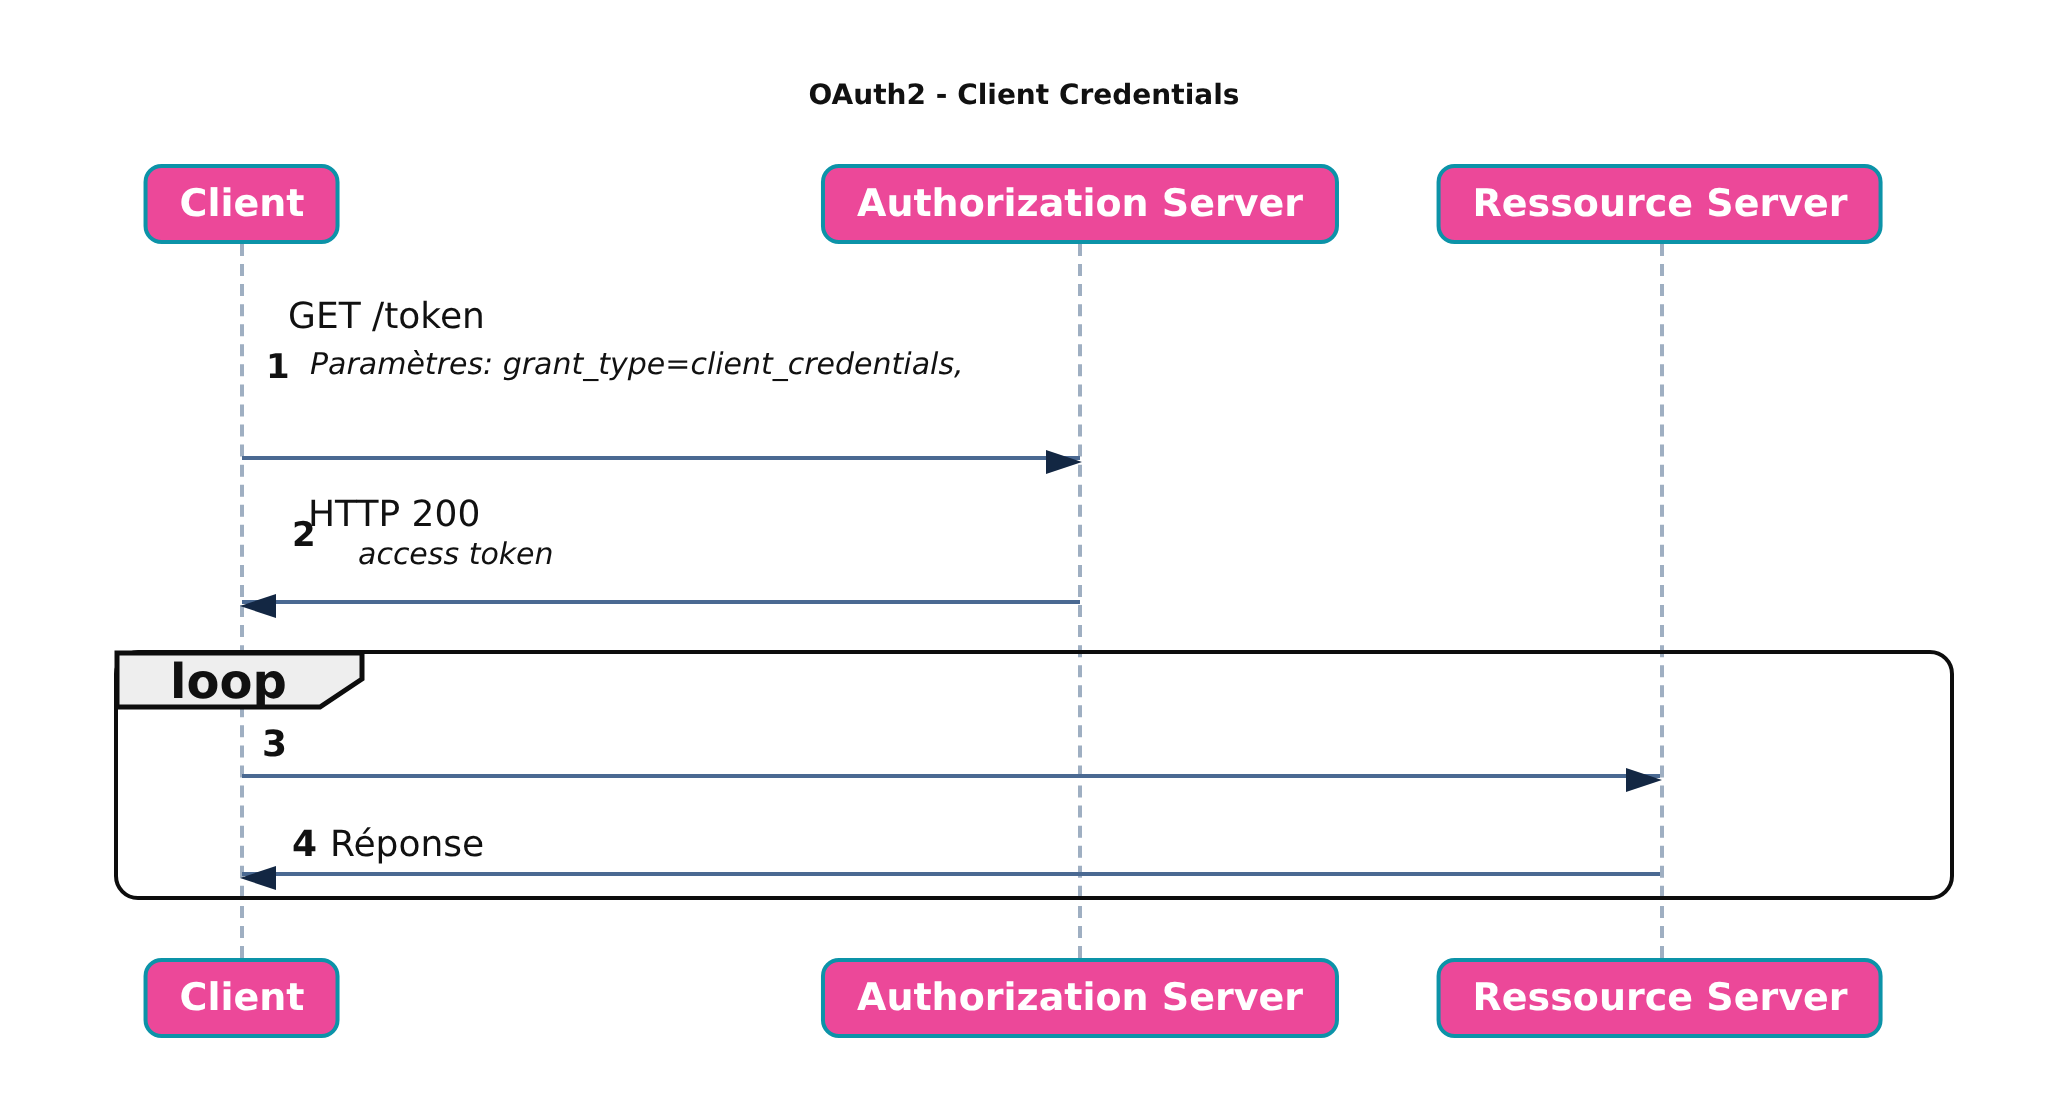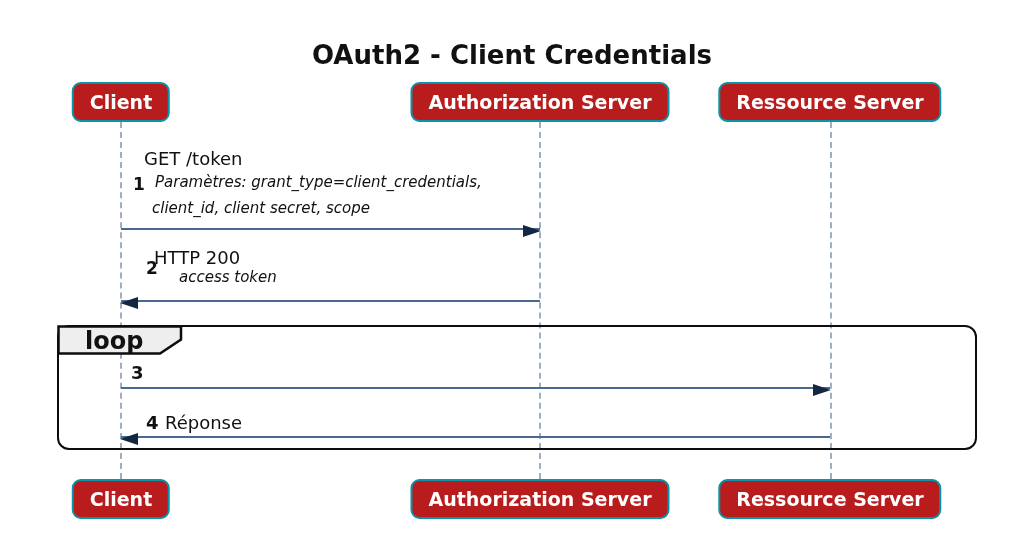--- a/index.html
+++ b/index.html
@@ -4,30 +4,30 @@
 <style>
   html,body { margin:0; padding:0; background:#ffffff; }
   #stage {
     position:relative; width:1024px; height:557px;
     background:#ffffff; overflow:hidden;
     font-family:"DejaVu Sans", "Liberation Sans", sans-serif;
     color:#111;
   }
   .title {
     position:absolute; left:0; top:40px; width:1024px;
-    text-align:center; font-size:26px; font-weight:bold; color:#111;
+    text-align:center; font-size:14px; font-weight:bold; color:#111;
   }
   .lifeline {
     position:absolute; top:122px; height:357px; width:0;
     border-left:2px dashed #9fafc2;
   }
   .pbox {
     position:absolute; transform:translateX(-50%);
     height:40px; line-height:37px; box-sizing:border-box;
-    background:#b91c1c; border:2px solid #0c93a8; border-radius:9px;
+    background:#ec4899; border:2px solid #0c93a8; border-radius:9px;
     color:#ffffff; font-weight:bold; font-size:19px;
     padding:0 16px; white-space:nowrap; text-align:center;
   }
   .arrow {
     position:absolute; height:0; border-top:2.5px solid #4a6992;
   }
   .ahead-r {
     position:absolute; right:-1px; top:-5.5px; width:0; height:0;
     border-left:18px solid #132743;
     border-top:6.5px solid transparent; border-bottom:6.5px solid transparent;
@@ -62,21 +62,20 @@
   <div class="lifeline" style="left:539px"></div>
   <div class="lifeline" style="left:830px"></div>
 
   <div class="pbox" style="left:121px; top:82px">Client</div>
   <div class="pbox" style="left:540px; top:82px">Authorization Server</div>
   <div class="pbox" style="left:830px; top:82px">Ressource Server</div>
 
   <div class="mtext" style="left:144px; top:148px">GET /token</div>
   <div class="mnum" style="left:133px; top:174px">1</div>
   <div class="mdetail" style="left:155px; top:173px">Paramètres: grant_type=client_credentials,</div>
-  <div class="mdetail" style="left:152px; top:199px">client_id, client secret, scope</div>
   <div class="arrow" style="left:121px; top:228px; width:419px">
     <span class="ahead-r"></span>
   </div>
 
   <div class="mtext" style="left:154px; top:247px">HTTP 200</div>
   <div class="mnum" style="left:146px; top:258px">2</div>
   <div class="mdetail" style="left:179px; top:268px">access token</div>
   <div class="arrow" style="left:121px; top:300px; width:419px">
     <span class="ahead-l"></span>
   </div>

